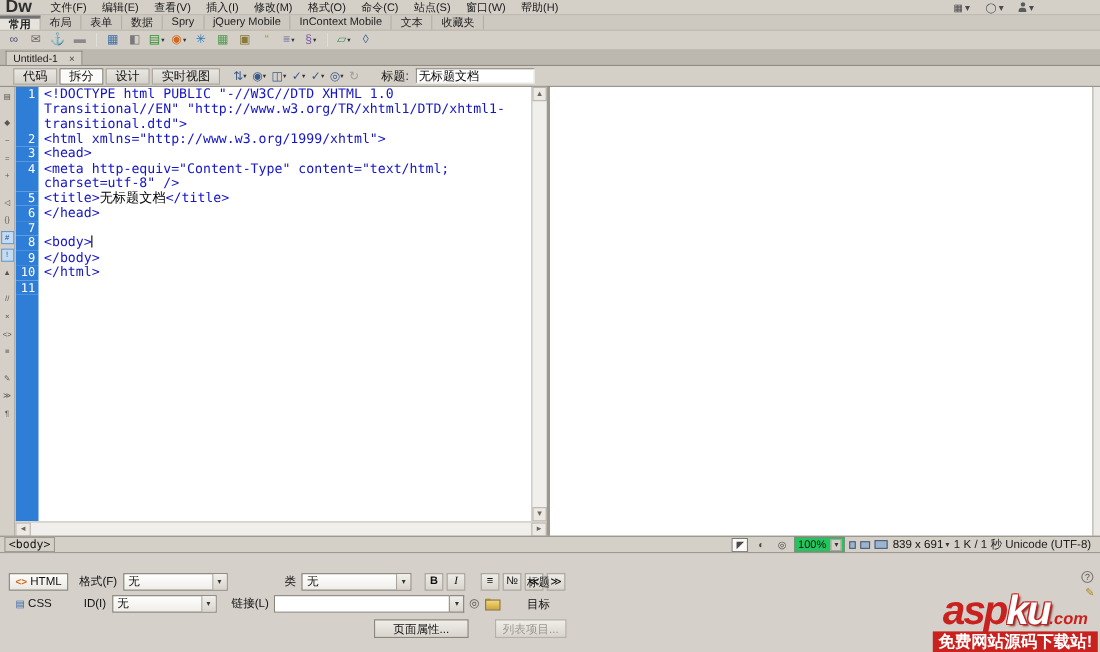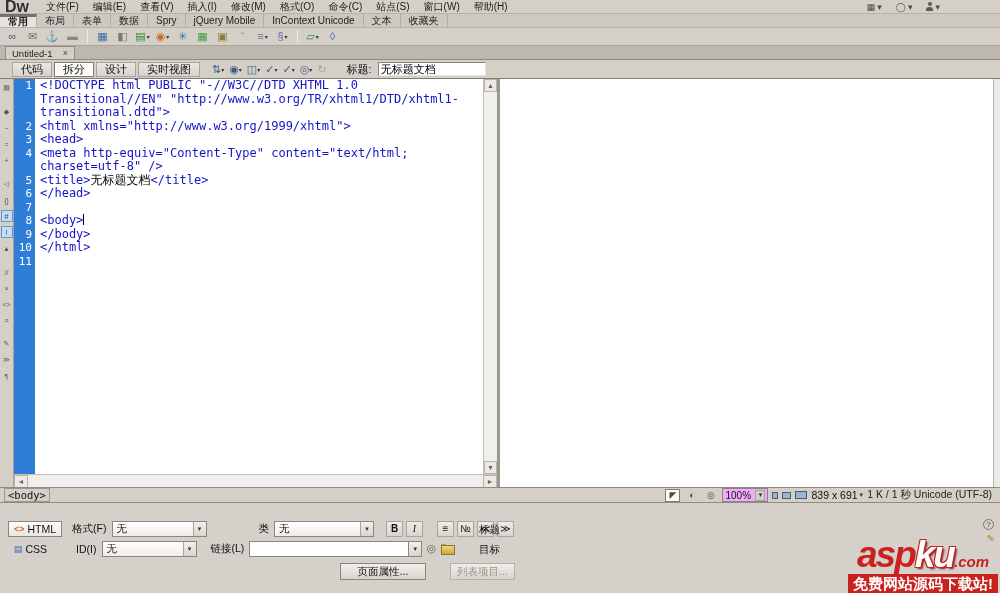--- a/index.html
+++ b/index.html
@@ -94,21 +94,21 @@
 
   
   #tagbar{position:absolute;left:0;top:487px;width:1000px;height:16px;background:#d4d0c8;
     border-top:1px solid #8f8b83;border-bottom:1px solid #8f8b83;display:flex;align-items:center;
     font-size:10.5px;padding:0 4px;}
   #tag-body{font:10.5px "DejaVu Sans Mono",monospace;border:1px solid #9b978f;padding:0 3px;background:#d4d0c8;cursor:pointer;}
   #tagbar-right{margin-left:auto;display:flex;align-items:center;gap:4px;padding-right:4px;}
   .stool{width:15px;height:13px;display:flex;align-items:center;justify-content:center;font-size:9px;
     color:#4a4a4a;cursor:pointer;}
   .stool.pressed{background:#fbfaf8;border:1px solid #7e7a72;}
-  #zoom-select{width:46px;height:14px;background:#f0abfc;border:1px solid #8a867e;display:flex;
+  #zoom-select{width:46px;height:14px;background:#22c55e;border:1px solid #8a867e;display:flex;
     align-items:center;font-size:10px;padding:0 2px;justify-content:space-between;cursor:pointer;}
   #zoom-select .arr{font-size:7px;color:#333;background:#d4d0c8;border:1px solid #a9a59d;width:10px;
     height:11px;display:flex;align-items:center;justify-content:center;}
   .mon{border:1px solid #4a5a74;background:#9db4d0;cursor:pointer;}
   .mon.m1{width:6px;height:7px}.mon.m2{width:9px;height:7px}.mon.m3{width:12px;height:8px}
   #win-size{display:flex;align-items:center;gap:2px;cursor:pointer;}
   #win-size .arr{font-size:7px;color:#333;}
   #doc-stats{color:#222;}
 
   
@@ -192,21 +192,21 @@
     </span>
   </div>
 
   <div id="insert-tabs">
     <span class="itab active">常用</span>
     <span class="itab">布局</span>
     <span class="itab">表单</span>
     <span class="itab">数据</span>
     <span class="itab">Spry</span>
     <span class="itab">jQuery Mobile</span>
-    <span class="itab">InContext Unicode</span>
+    <span class="itab">InContext Mobile</span>
     <span class="itab">文本</span>
     <span class="itab">收藏夹</span>
   </div>
 
   <div id="insert-icons">
     <span class="iic c0">
         <span>∞</span>
       </span>
     <span class="iic c1">
         <span>✉</span>

